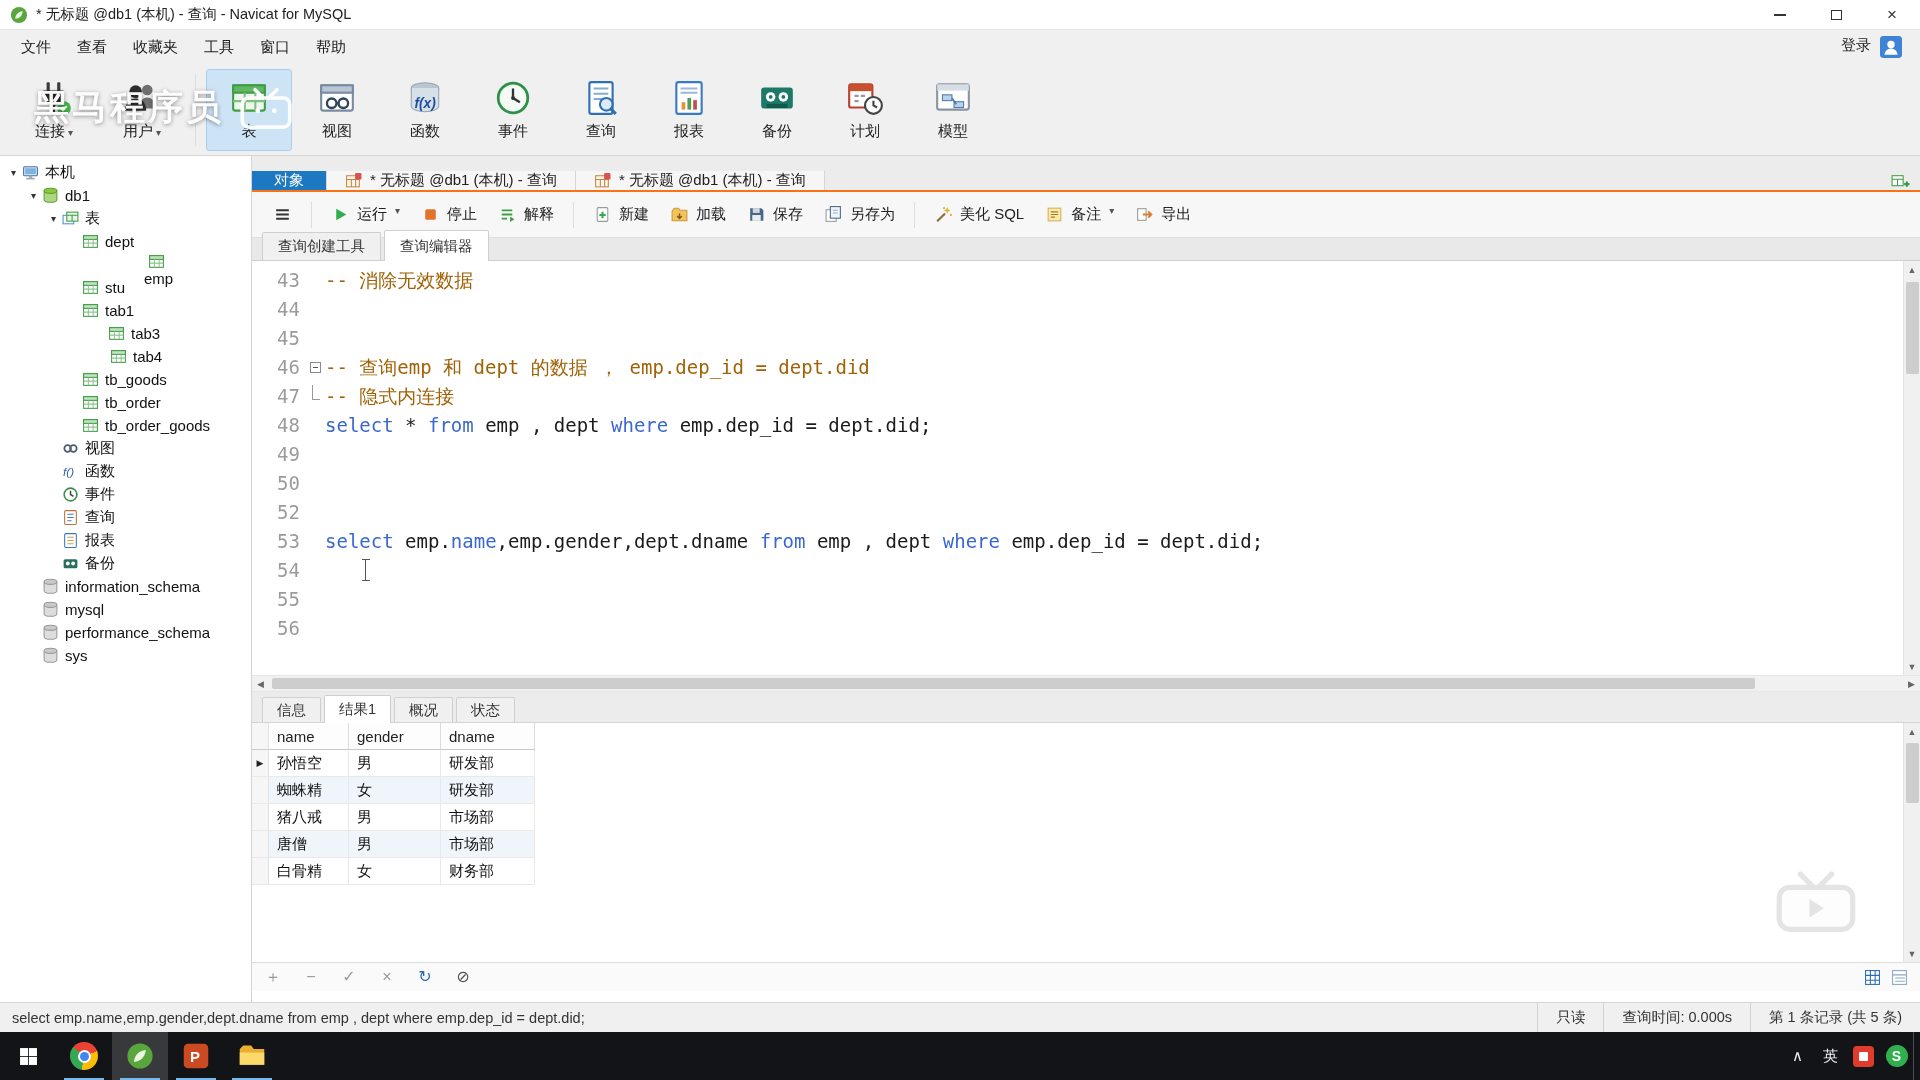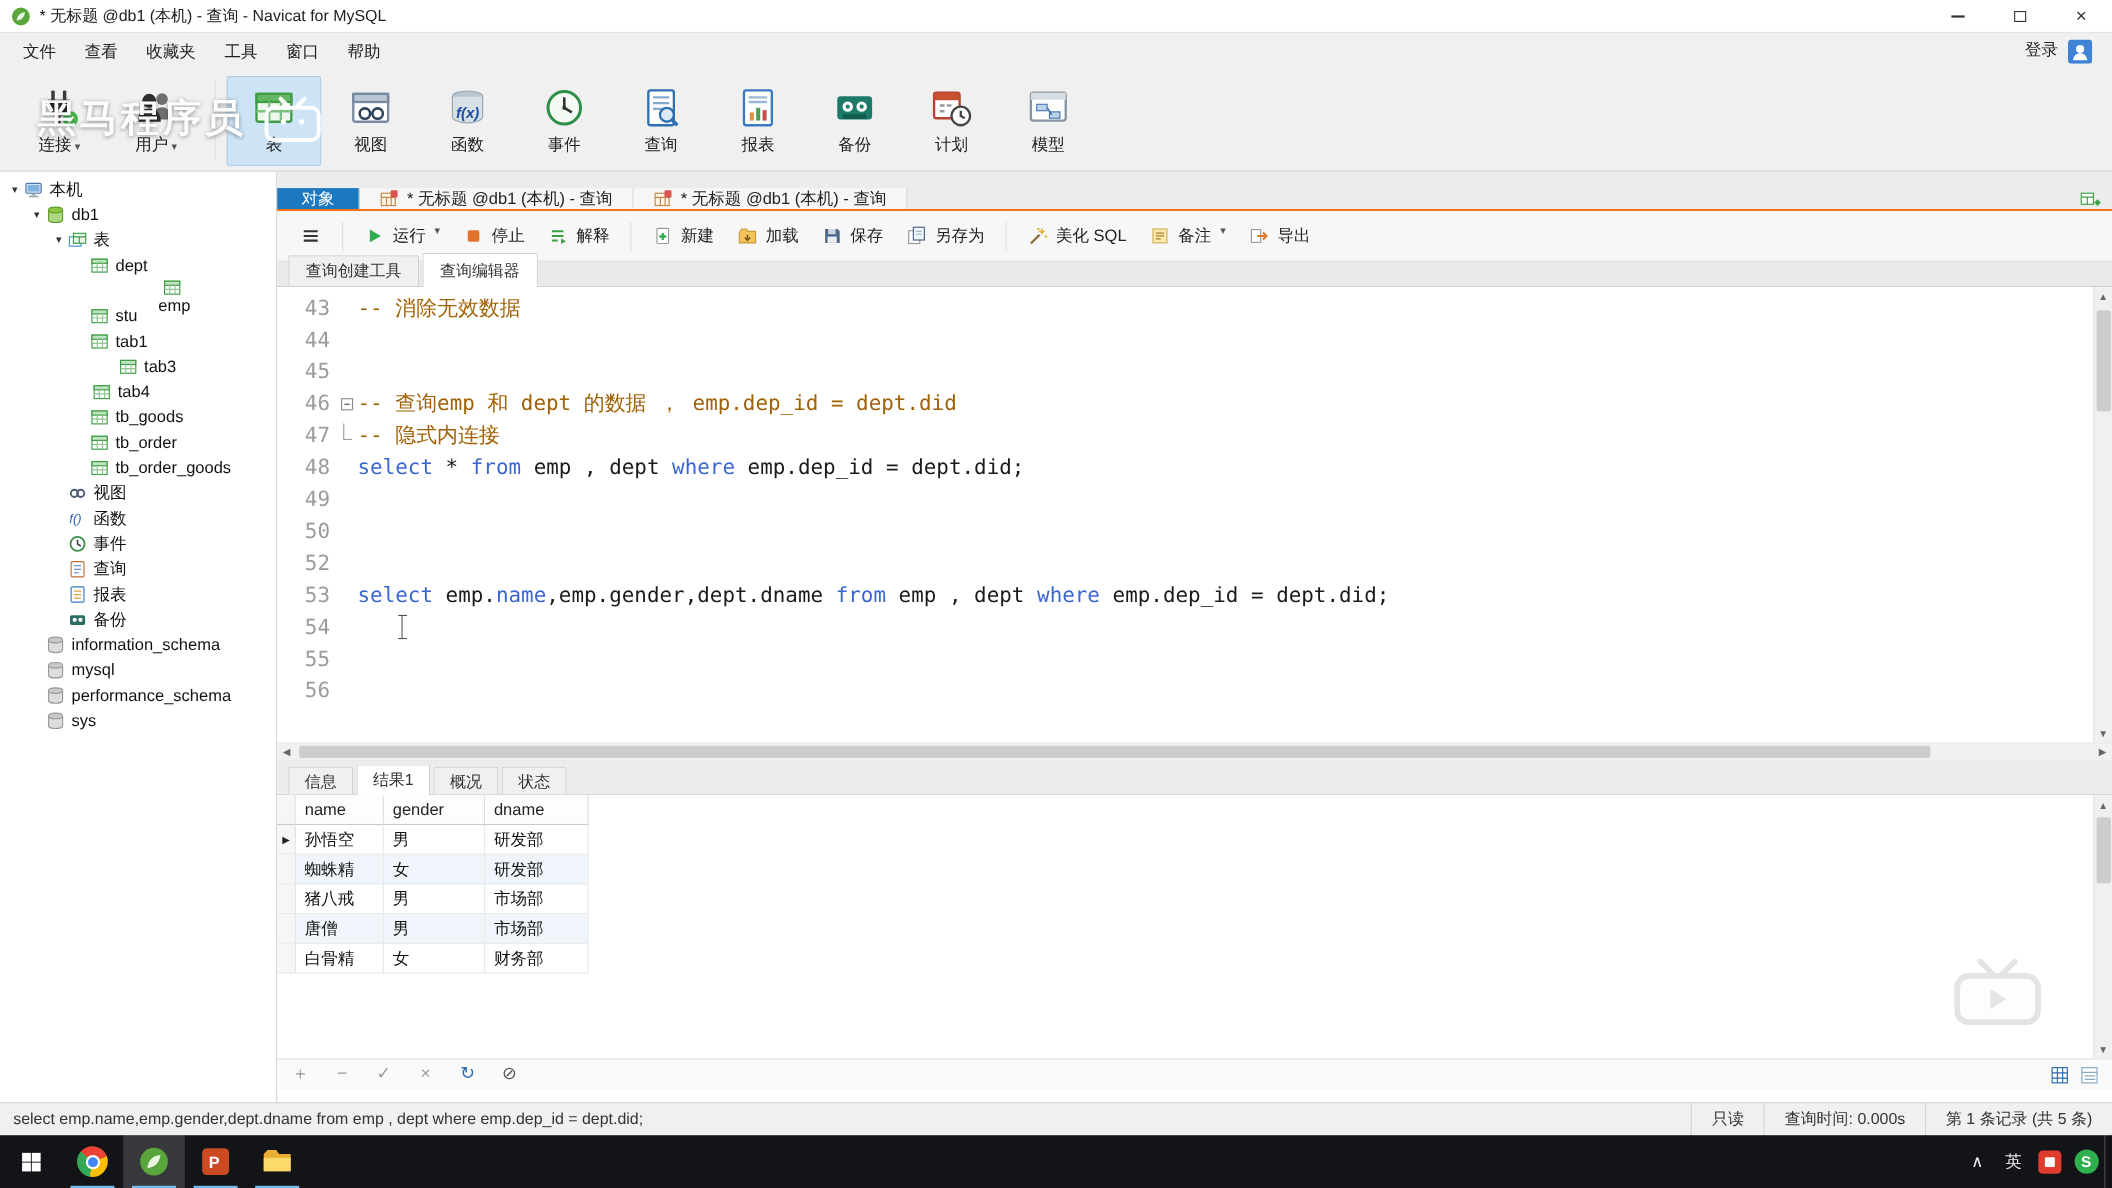--- a/index.html
+++ b/index.html
@@ -411,21 +411,21 @@
           <span class="exp"></span>
           <span class="i">
             <svg viewBox="0 0 16 16">
               <rect x="1.5" y="2.5" width="13" height="11" fill="#fff" stroke="#3f9e45"></rect>
               <rect x="1.5" y="2.5" width="13" height="3.5" fill="#bfe3c0" stroke="#3f9e45"></rect>
               <path d="M1.5 9.5h13M6 6v7.5M10.5 6v7.5" stroke="#8fc591"></path>
             </svg>
           </span>
           <span class="tree-label">tab3</span>
         </div>
-        <div class="tree-row" style="padding-left: 68px;">
+        <div class="tree-row" style="padding-left: 94px;">
           <span class="exp"></span>
           <span class="i">
             <svg viewBox="0 0 16 16">
               <rect x="1.5" y="2.5" width="13" height="11" fill="#fff" stroke="#3f9e45"></rect>
               <rect x="1.5" y="2.5" width="13" height="3.5" fill="#bfe3c0" stroke="#3f9e45"></rect>
               <path d="M1.5 9.5h13M6 6v7.5M10.5 6v7.5" stroke="#8fc591"></path>
             </svg>
           </span>
           <span class="tree-label">tab4</span>
         </div>

